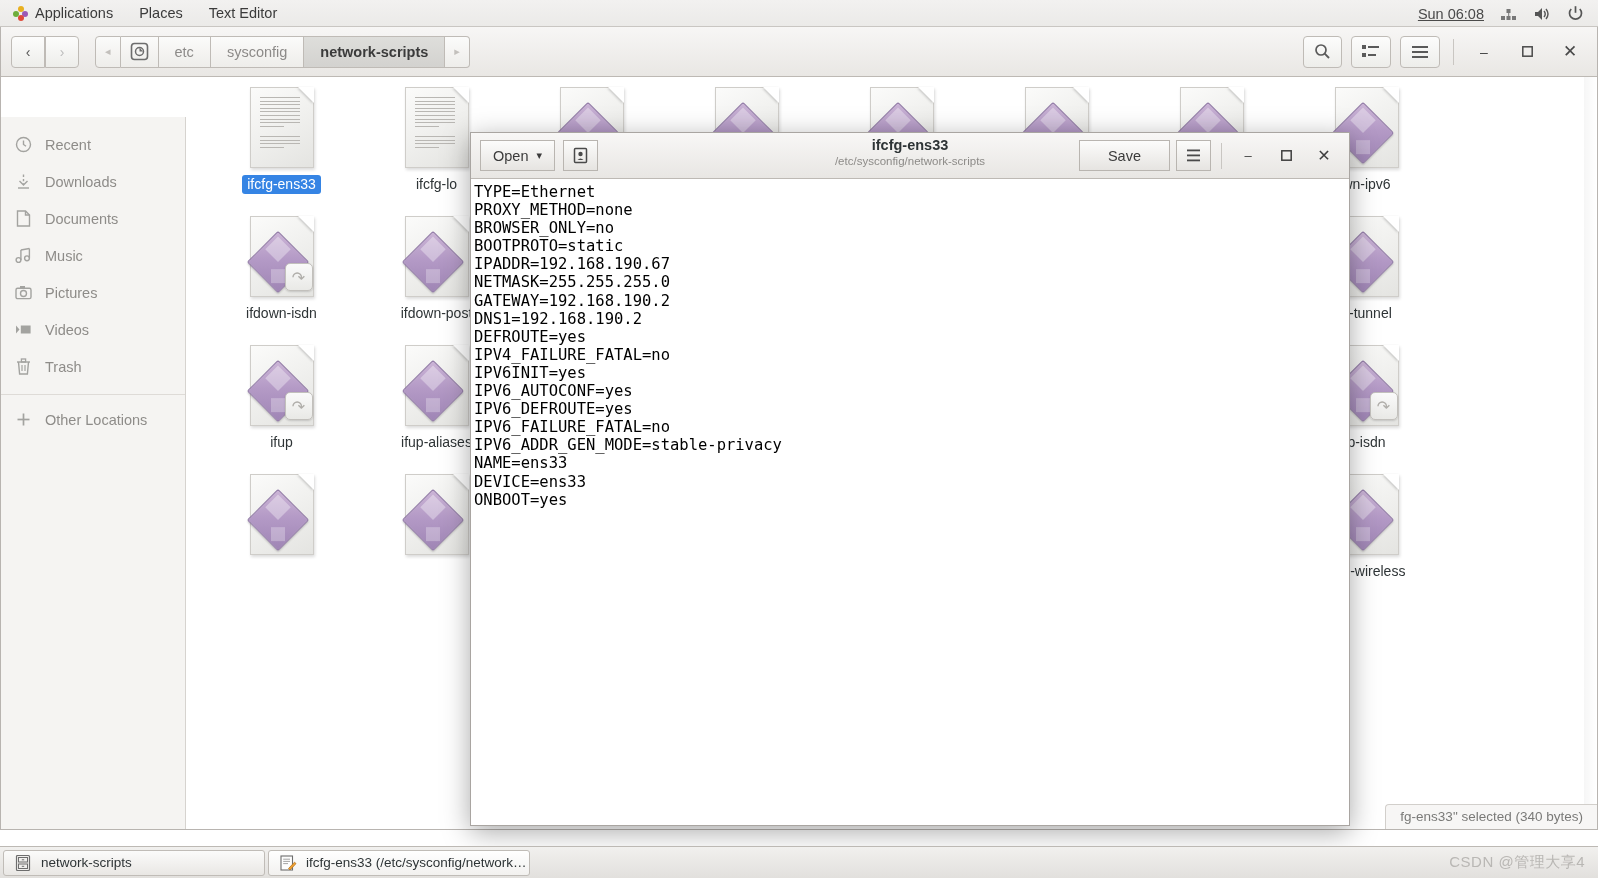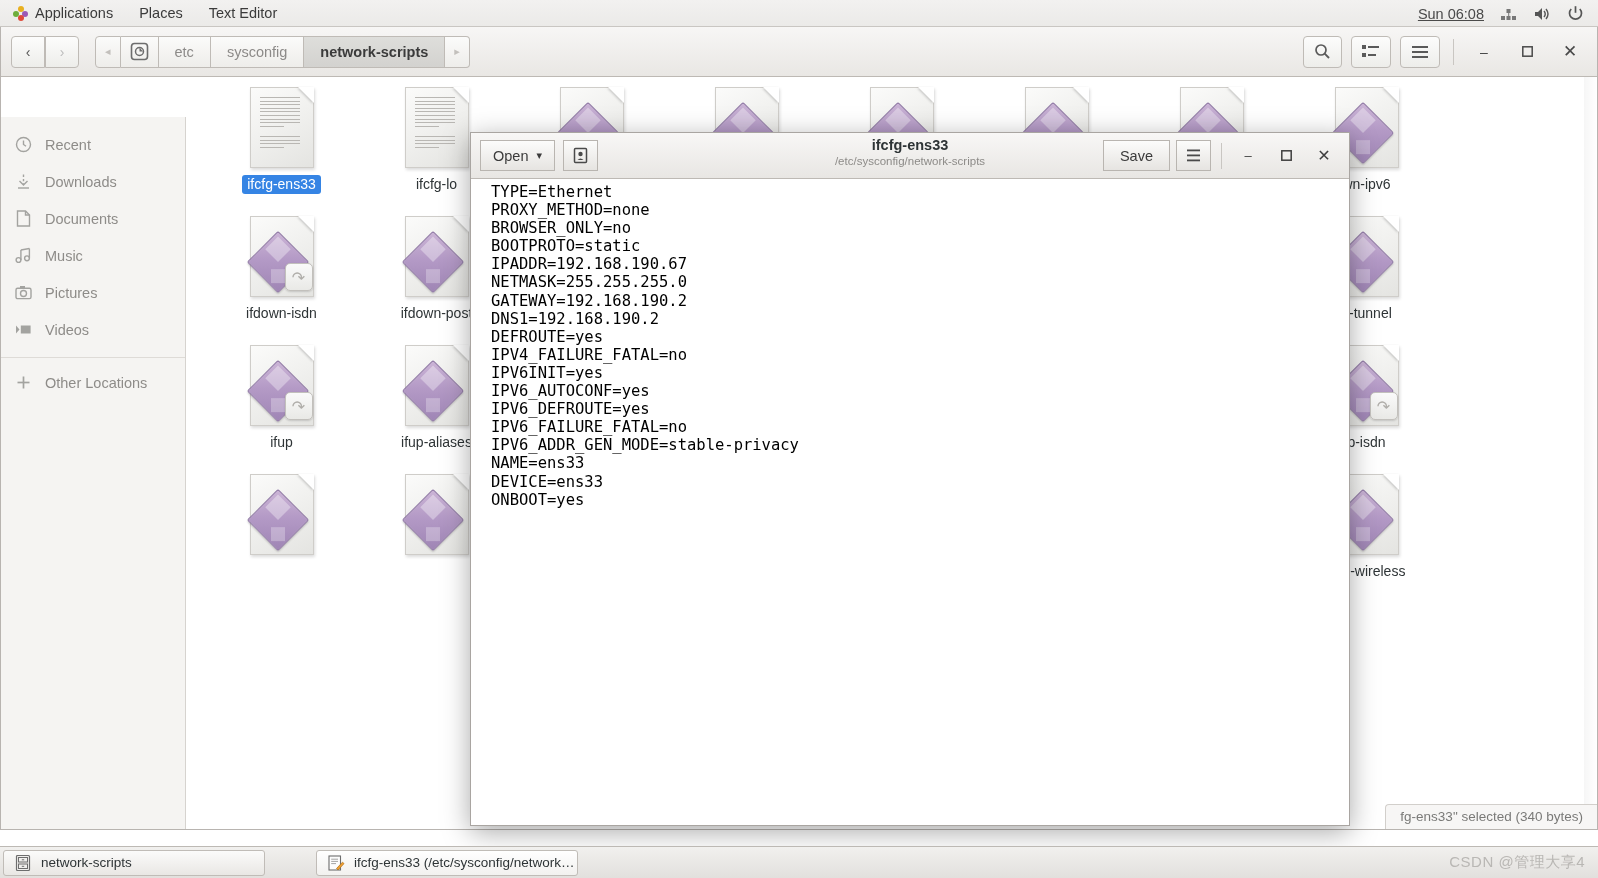--- a/index.html
+++ b/index.html
@@ -207,42 +207,42 @@
   }
   .ged-title { font-size: 14.5px; font-weight: bold; color: #2e3436; }
   .ged-sub { font-size: 11.5px; color: #8d8b88; margin-top: 2px; }
   #ged-header .ged-right { margin-left: auto; display: flex; align-items: center; gap: 6px; z-index: 2; }
   .ged-win-btn {
     width: 32px; height: 30px; display:flex; align-items:center;
     justify-content:center; color: #3f3f3f; font-size: 13px; cursor: default;
   }
   #ged-text {
     flex: 1; background: #ffffff; overflow: hidden;
-    padding: 4px 0 0 20px;
+    padding: 4px 0 0 3px;
     font-family: "DejaVu Sans Mono", monospace;
     font-size: 15.5px; line-height: 18.1px; color: #000000;
     white-space: pre;
   }
 
   
   #taskbar {
     position: absolute; left: 0; bottom: 0; width: 1598px; height: 32px;
     background: linear-gradient(#f1f0ee, #e2e0dd);
     border-top: 1px solid #bdb9b4;
     display: flex; align-items: center; padding: 0 3px; gap: 3px;
   }
   .task {
     height: 26px; width: 262px; display: flex; align-items: center;
     gap: 9px; padding: 0 10px;
     background: linear-gradient(#fbfbfa, #e9e7e4);
     border: 1px solid #c0bcb7; border-radius: 3px;
     font-size: 13.5px; color: #2e3436; cursor: default;
     overflow: hidden; white-space: nowrap;
   }
-  .task.active { background: linear-gradient(#ffffff, #f2f1ef); margin-left: 48px; }
+  .task.active { background: linear-gradient(#ffffff, #f2f1ef); }
   .task-icon { width: 18px; height: 18px; flex: 0 0 18px; position: relative; }
   .watermark {
     margin-left: auto; padding-right: 10px;
     font-size: 15px; color: #b9b7b4; letter-spacing: 0.5px;
     white-space: nowrap;
   }
   svg { display: block; }
 </style>
 </head>
 <body>
@@ -405,20 +405,32 @@
         </div>
         <div class="side-item">
           <span class="sicon">
             <svg width="17" height="13" viewBox="0 0 17 13">
                 <path d="M1 2.5 L1 10.5 L4.5 6.5 Z" fill="#a3a3a0"></path>
                 <rect x="5.8" y="2.5" width="9.8" height="8" fill="#a3a3a0"></rect>
               </svg>
           </span>
           <span>Videos</span>
         </div>
+        <div class="side-item">
+          <span class="sicon">
+            <svg width="15" height="17" viewBox="0 0 15 17">
+                <path d="M2.5 4 L3.6 16 L11.4 16 L12.5 4" fill="none" stroke="#a3a3a0" stroke-width="1.4"></path>
+                <line x1="1" y1="4" x2="14" y2="4" stroke="#a3a3a0" stroke-width="1.4"></line>
+                <rect x="5.4" y="1" width="4.2" height="3" fill="none" stroke="#a3a3a0" stroke-width="1.3"></rect>
+                <line x1="6" y1="7" x2="6" y2="13" stroke="#a3a3a0" stroke-width="1.2"></line>
+                <line x1="9" y1="7" x2="9" y2="13" stroke="#a3a3a0" stroke-width="1.2"></line>
+              </svg>
+          </span>
+          <span>Trash</span>
+        </div>
 
         <div class="side-sep"></div>
 
         <div class="side-item">
           <span class="sicon">
             <svg width="15" height="15" viewBox="0 0 15 15">
                 <line x1="7.5" y1="1.5" x2="7.5" y2="13.5" stroke="#a3a3a0" stroke-width="1.7"></line>
                 <line x1="1.5" y1="7.5" x2="13.5" y2="7.5" stroke="#a3a3a0" stroke-width="1.7"></line>
               </svg>
           </span>
@@ -708,21 +720,21 @@
           <path d="M5.5 13 Q8.5 9.8 11.5 13 Z" fill="#4a4a4a"></path>
         </svg>
       </div>
 
       <div class="ged-title-wrap">
         <div class="ged-title">ifcfg-ens33</div>
         <div class="ged-sub">/etc/sysconfig/network-scripts</div>
       </div>
 
       <div class="ged-right">
-        <div class="ged-btn" style="padding:0 16px;">
+        <div class="ged-btn" style="padding:0 28px;">
           <span>Save</span>
         </div>
         <div class="ged-btn" style="padding:0 9px;">
           <svg width="15" height="13" viewBox="0 0 15 13">
             <rect x="1" y="0.5" width="13" height="1.8" fill="#4a4a4a"></rect>
             <rect x="1" y="5.5" width="13" height="1.8" fill="#4a4a4a"></rect>
             <rect x="1" y="10.5" width="13" height="1.8" fill="#4a4a4a"></rect>
           </svg>
         </div>
         <div class="sep-v"></div>

